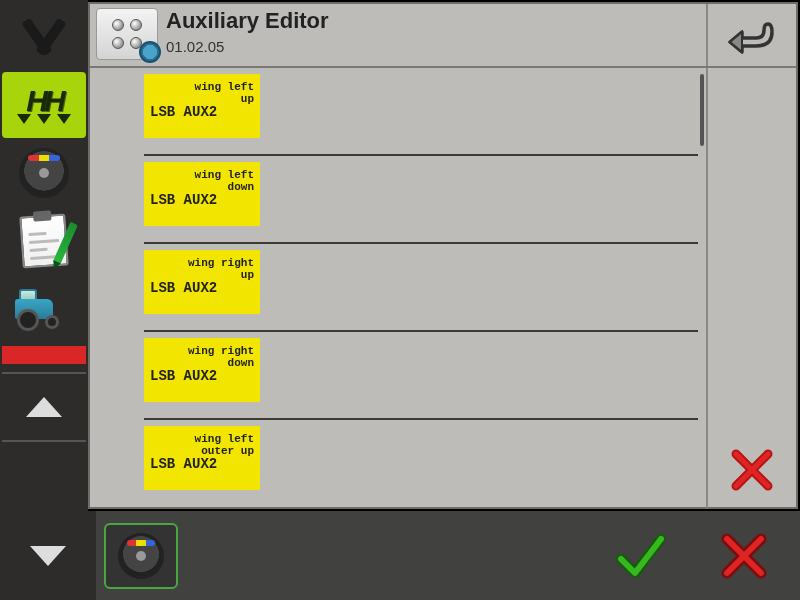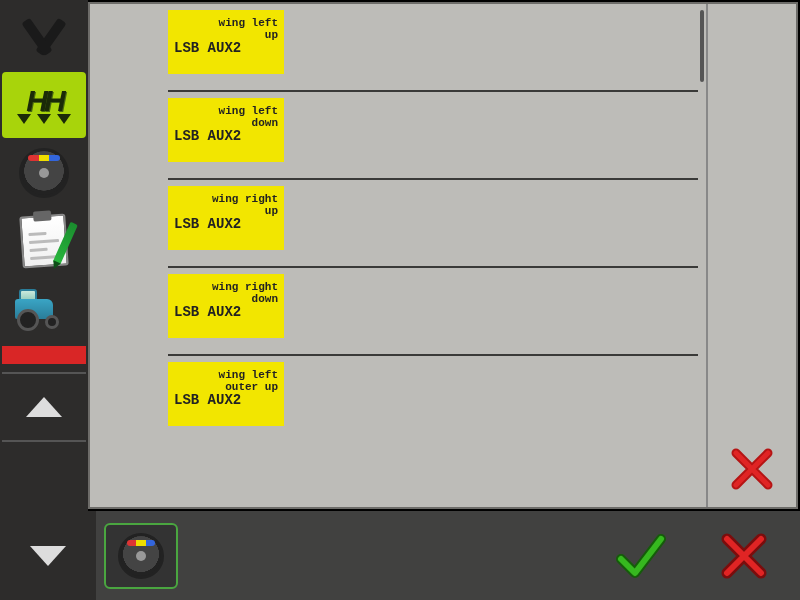--- a/index.html
+++ b/index.html
@@ -60,21 +60,21 @@
   .head-text .ver { font-size:15px; color:#333; margin-top:4px; }
   .panel-head-right { position:absolute; right:0; top:0; bottom:0; width:90px; border-left:2px solid #888; display:flex; align-items:center; justify-content:center;}
   .back-ic { width:48px; height:38px; }
   .back-ic svg { width:100%; height:100%; }
 
   .list-wrap { flex:1; display:flex; position:relative; }
   .list-col { flex:1; padding:6px 0 0 0; overflow:hidden; }
   .right-col { width:90px; border-left:2px solid #888; display:flex; flex-direction:column; justify-content:flex-end; padding-bottom:12px; align-items:center;}
   .scroll-ind { position:absolute; right:92px; top:6px; width:4px; height:72px; background:#555; border-radius:2px;}
 
-  .row { height:82px; position:relative; border-bottom:2px solid #3a3a38; margin:0 8px 6px 78px; display:flex; align-items:flex-start;}
+  .row { height:82px; position:relative; border-bottom:2px solid #3a3a38; margin:0 8px 6px 54px; display:flex; align-items:flex-start;}
   .row:last-child { border-bottom:none; margin-bottom:0;}
   .tag { width:116px; height:64px; background:#f2e600; position:relative; font-family: "Courier New", monospace; font-weight:bold; color:#222; }
   .tag .fn { position:absolute; top:8px; right:6px; font-size:11px; text-align:right; line-height:1.05; white-space:pre; }
   .tag .src { position:absolute; bottom:18px; left:6px; font-size:14px; }
 
   .x-btn { width:64px; height:52px; display:flex; align-items:center; justify-content:center;}
   .x-btn svg { width:44px; height:44px; }
 
   
   .bottom { height:89px; display:flex; }
@@ -134,20 +134,43 @@
     </div>
     <div class="sb-red"></div>
     <div class="sb-divider"></div>
     <div class="sb-arrow">
       <div class="tri-up"></div>
     </div>
     <div class="sb-divider"></div>
   </div>
 
   <div class="panel">
+    <div class="panel-head">
+      <div class="head-icon">
+        <div class="dots">
+            <span></span>
+            <span></span>
+            <span></span>
+            <span></span>
+          </div>
+        <div class="gear"></div>
+      </div>
+      <div class="head-text">
+        <div class="title">Auxiliary Editor</div>
+        <div class="ver">01.02.05</div>
+      </div>
+      <div class="panel-head-right">
+        <div class="back-ic">
+          <svg viewBox="0 0 48 38">
+              <path d="M40 8 Q44 8 44 16 Q44 30 28 30 L14 30 L14 36 L2 26 L14 16 L14 22 L28 22 Q36 22 36 14 Q36 8 40 8 Z" fill="none" stroke="#333" stroke-width="3.5" stroke-linejoin="round"></path>
+              <path d="M14 36 L2 26 L14 16 Z" fill="#888" stroke="#333" stroke-width="2"></path>
+            </svg>
+        </div>
+      </div>
+    </div>
 
     <div class="list-wrap">
       <div class="scroll-ind"></div>
       <div class="list-col">
         <div class="row">
           <div class="tag">
             <div class="fn">wing left
 up</div>
             <div class="src">LSB AUX2</div>
           </div>

